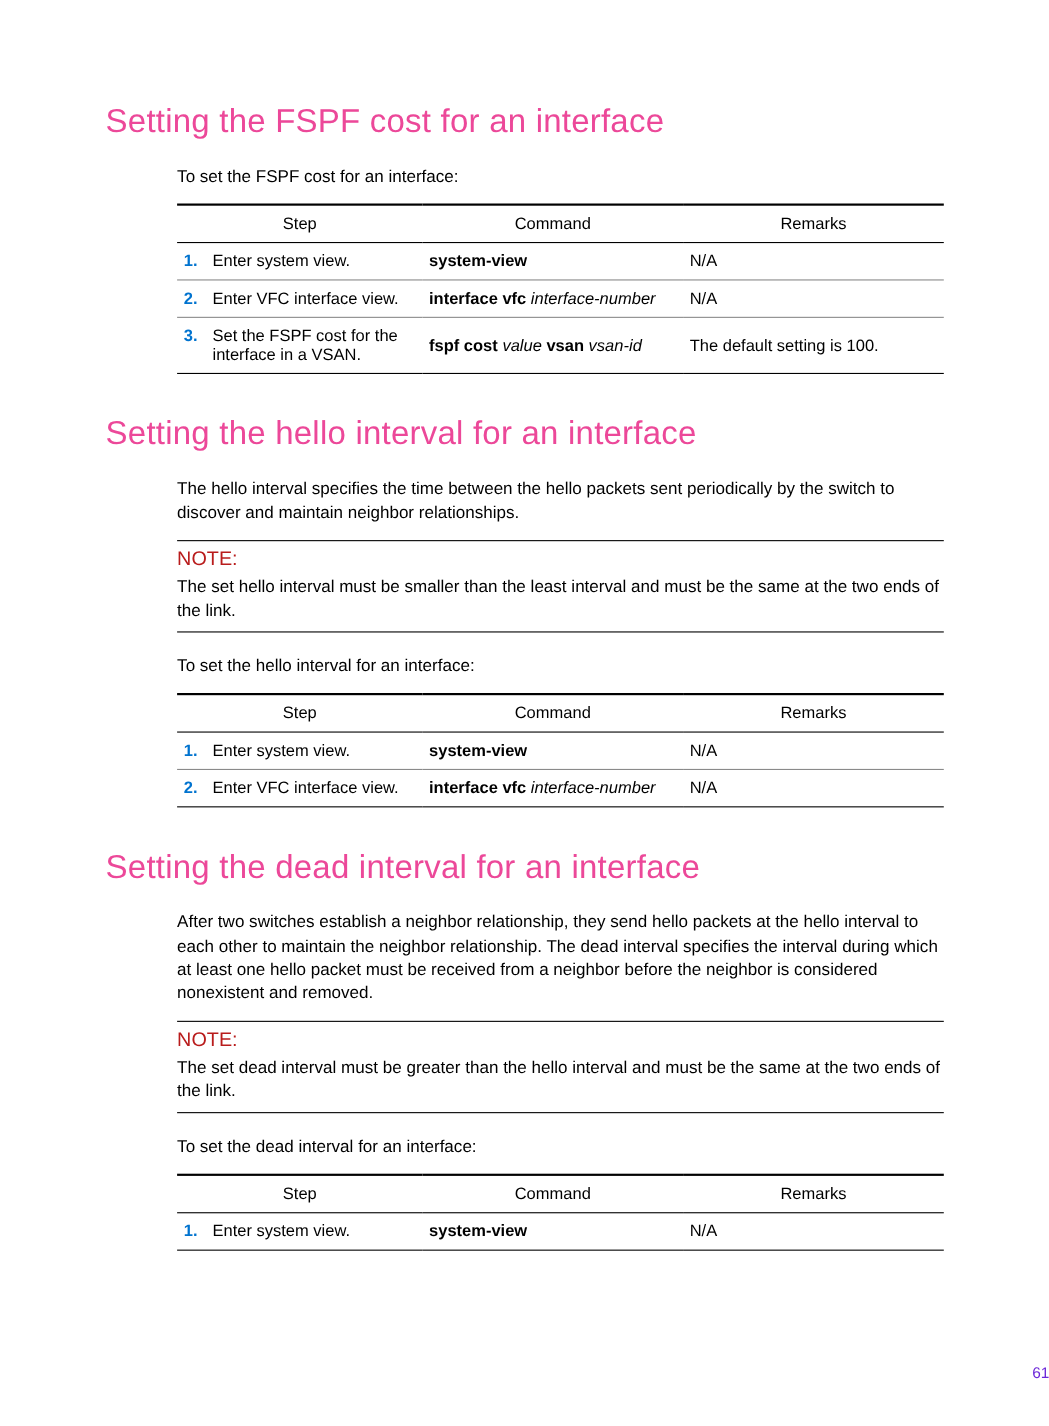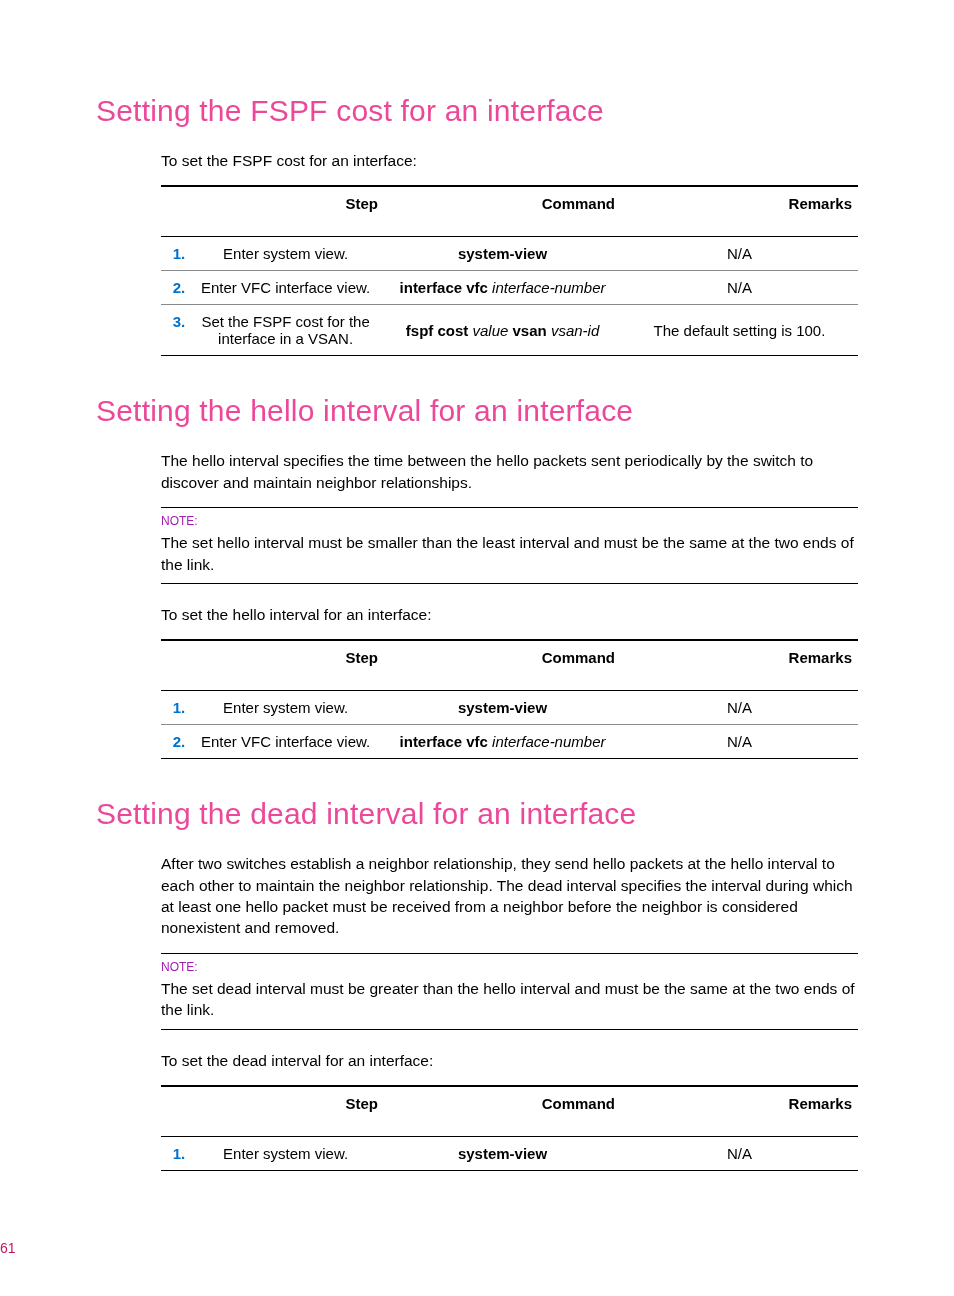--- a/index.html
+++ b/index.html
@@ -35,52 +35,51 @@
     margin: 0 0 14px 0;
     color: #000;
   }
   .note-box {
     border-top: 1px solid #000;
     border-bottom: 1px solid #000;
     padding: 6px 0 8px 0;
     margin-bottom: 20px;
   }
   .note-label {
-    color: #a21caf;
-    font-size: 12px;
+    color: #b91c1c;
+    font-size: 18px;
     margin: 0 0 4px 0;
   }
   .note-text {
     font-size: 15.5px;
     line-height: 1.38;
     margin: 0;
   }
   table.cmd {
     width: 100%;
     border-collapse: collapse;
     margin-bottom: 38px;
     font-size: 15px;
   }
   table.cmd thead th {
-    text-align: right;
-    font-weight: 700;
+    text-align: center;
+    font-weight: 400;
     border-top: 2px solid #000;
     border-bottom: 1px solid #000;
-    padding: 8px 6px 24px 6px;
+    padding: 8px 6px 8px 6px;
   }
   table.cmd tbody tr {
     border-bottom: 1px solid #8a8a8a;
   }
   table.cmd tbody tr:last-child {
     border-bottom: 1px solid #000;
   }
   table.cmd td {
     padding: 8px 6px 8px 6px;
     vertical-align: middle;
-    text-align: center;
   }
   .col-step { width: 32%; }
   .col-cmd  { width: 34%; }
   .col-rem  { width: 34%; }
   .stepnum {
     color: #0073cf;
     font-weight: 700;
     display: inline-block;
     width: 22px;
     vertical-align: top;
@@ -90,23 +89,23 @@
     width: calc(100% - 28px);
     vertical-align: top;
   }
   .bold { font-weight: 700; }
   .ital { font-style: italic; }
   .page-number {
     position: absolute;
     bottom: 40px;
     left: 0;
     width: 954px;
-    text-align: left;
+    text-align: right;
     font-size: 14px;
-    color: #be185d;
+    color: #6d28d9;
   }
 </style>
 </head>
 <body>
 
 <div class="page">
 
   <h1>Setting the FSPF cost for an interface</h1>
   <div class="content-indent">
     <p class="para">To set the FSPF cost for an interface:</p>

